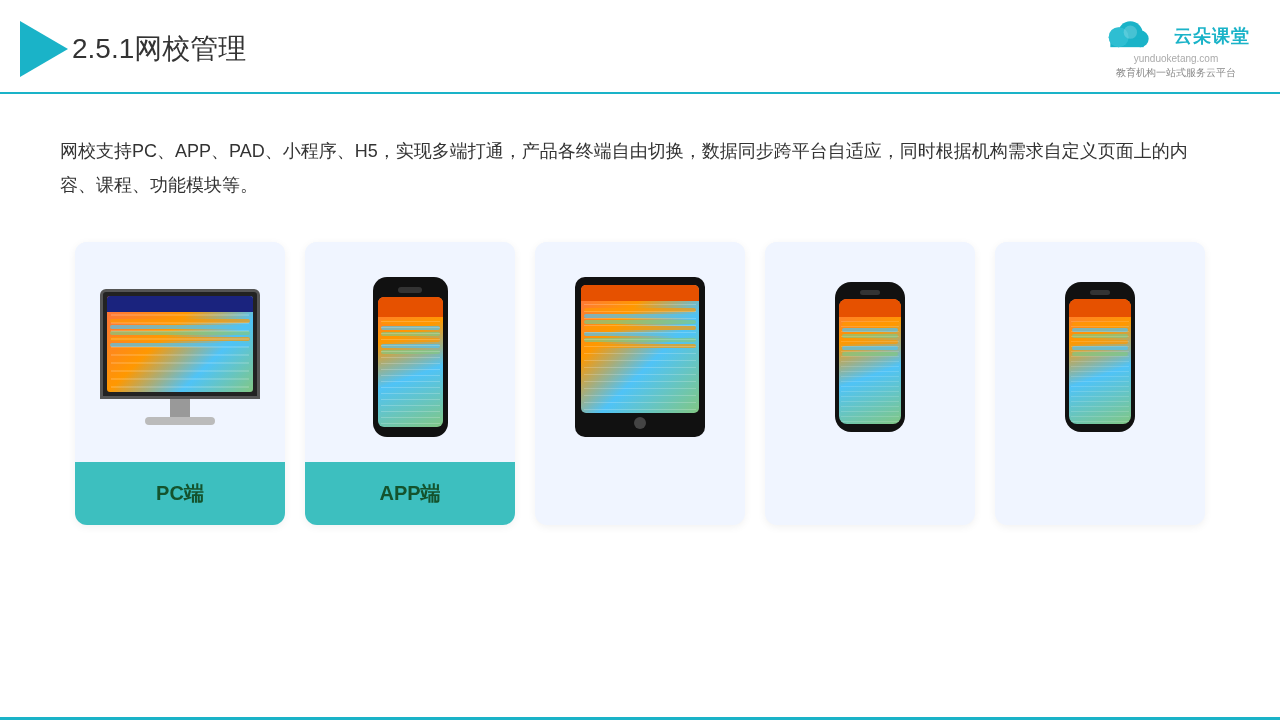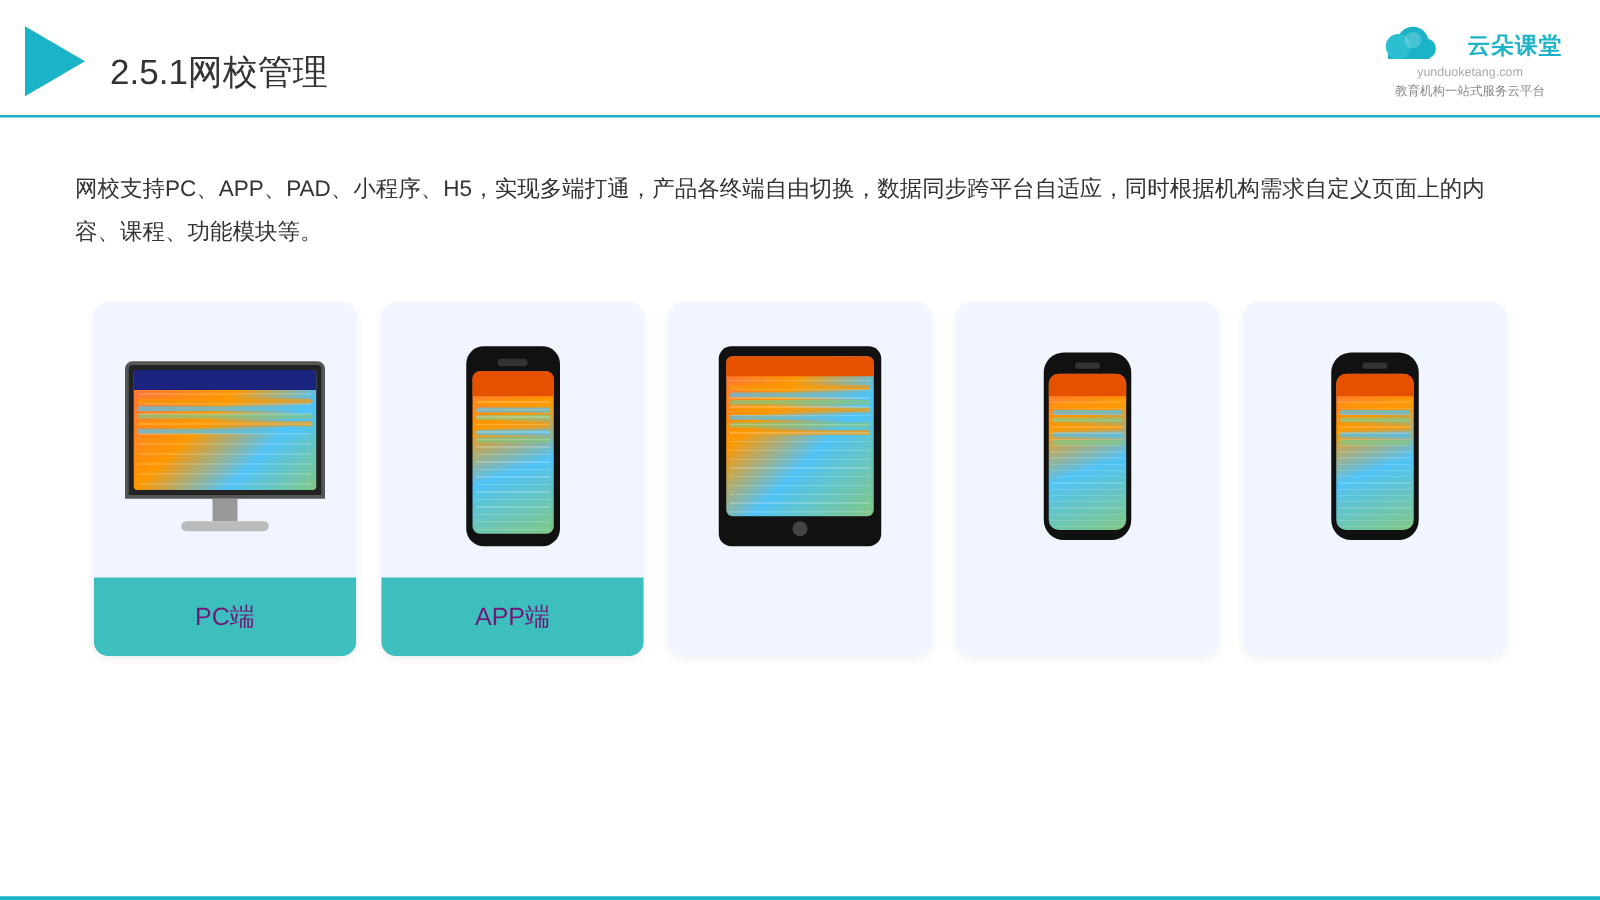--- a/index.html
+++ b/index.html
@@ -14,22 +14,22 @@
     
     .header {
       display: flex;
       align-items: center;
       justify-content: space-between;
       padding: 18px 30px 12px 20px;
       border-bottom: 2px solid #1ab3c8;
     }
     .header-left {
       display: flex;
-      align-items: flex-end;
-      gap: 20px;
+      align-items: center;
+      gap: 4px;
     }
     .play-icon {
       width: 0;
       height: 0;
       border-top: 28px solid transparent;
       border-bottom: 28px solid transparent;
       border-left: 48px solid #1ab3c8;
     }
     .header-title {
       font-size: 28px;
@@ -103,25 +103,25 @@
       display: flex;
       align-items: center;
       justify-content: center;
       padding: 20px 15px 10px 15px;
       background: #f0f5ff;
     }
 
     .card-label {
       width: 100%;
       background: #3dbfbf;
-      color: #701a75;
+      color: #14532d;
       text-align: center;
       font-size: 20px;
       padding: 18px 10px;
-      font-weight: 400;
+      font-weight: 700;
     }
 
     
     
     .pc-monitor {
       display: flex;
       flex-direction: column;
       align-items: center;
     }
     .monitor-screen-outer {

